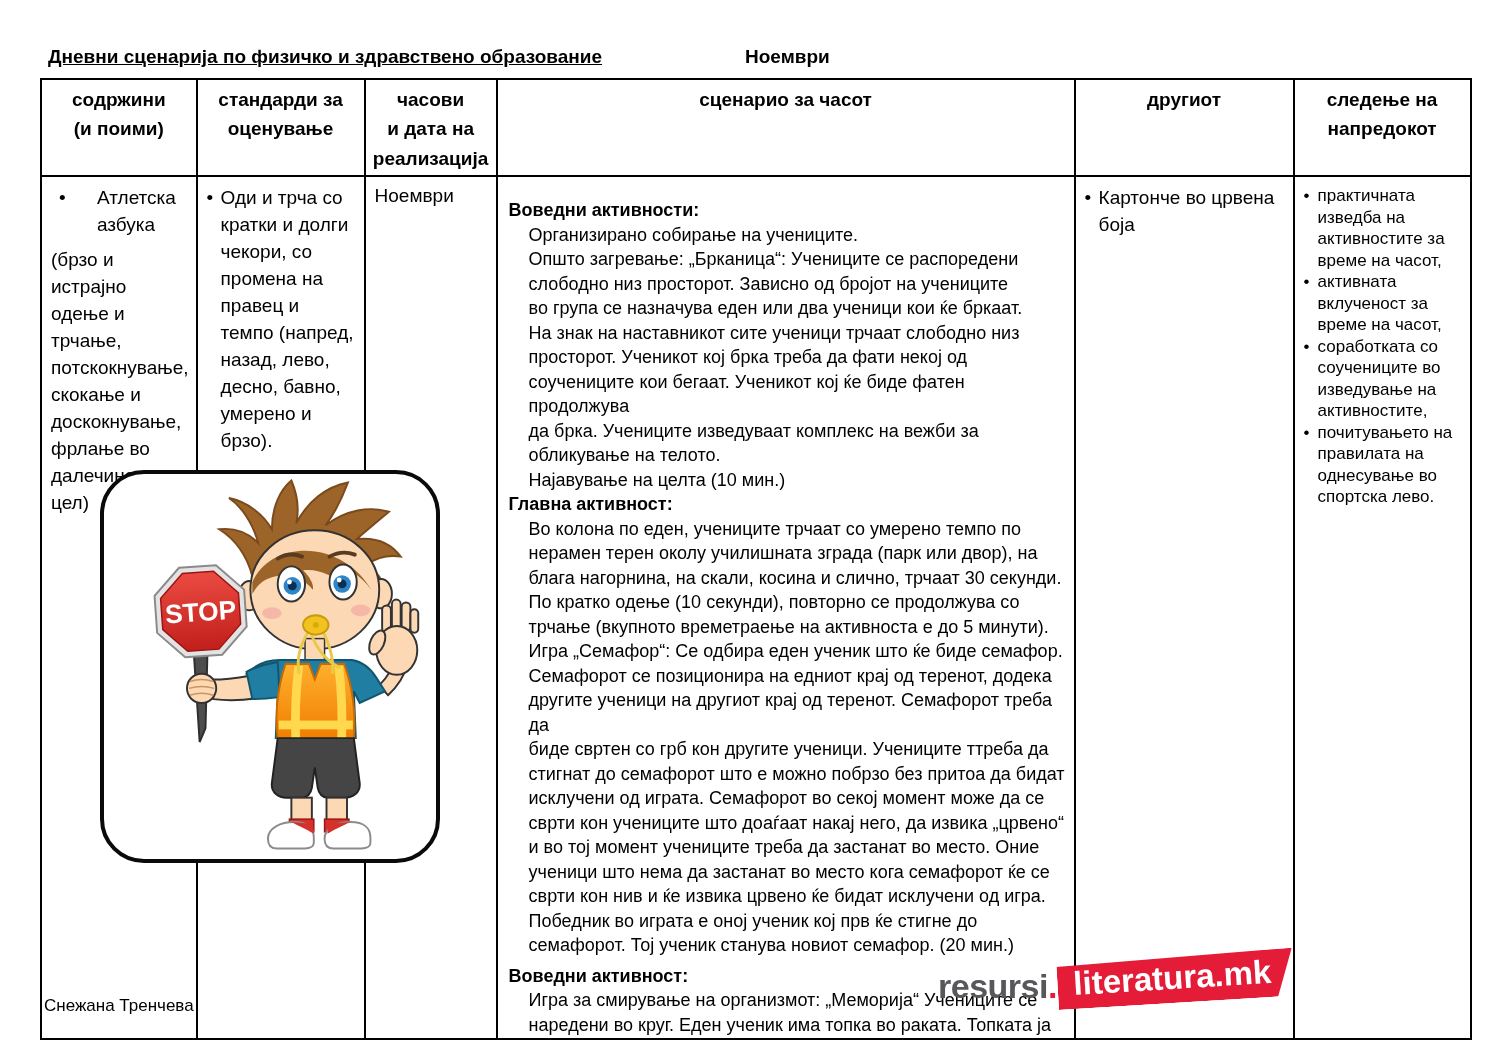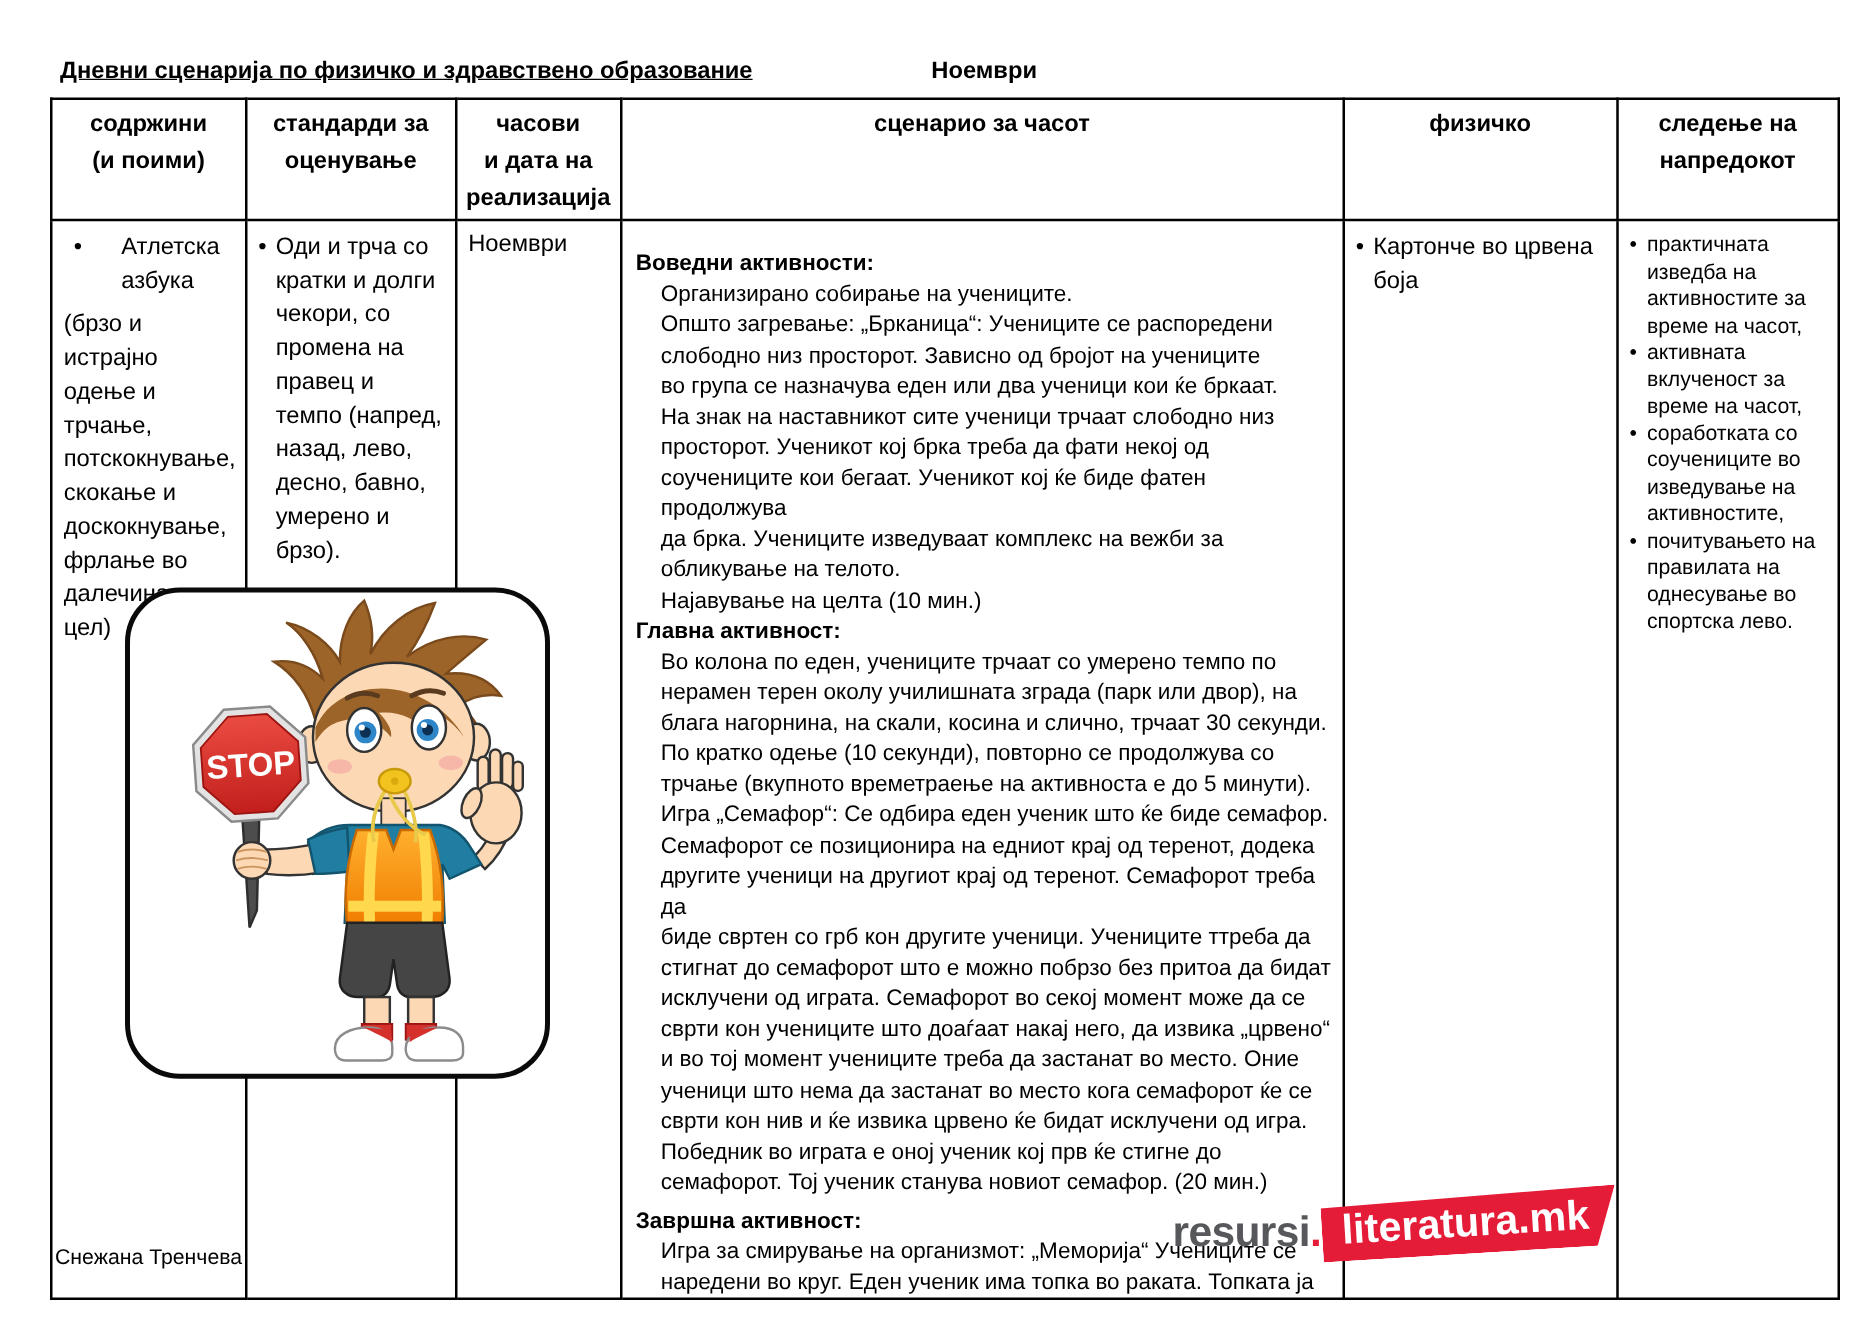--- a/index.html
+++ b/index.html
@@ -81,21 +81,21 @@
   <tbody>
       <tr>
     <th>содржини
 (и поими)</th>
     <th>стандарди за
 оценување</th>
     <th>часови
 и дата на
 реализација</th>
     <th>сценарио за часот</th>
-    <th>физичко</th>
+    <th>другиот</th>
     <th>следење на
 напредокот</th>
   </tr>
   <tr>
 
     <td>
       <div class="c1 cell-pad">
         <div class="li1">
           <span class="b">•</span>
           <span>Атлетска азбука</span>
@@ -143,21 +143,21 @@
 другите ученици на другиот крај од теренот. Семафорот треба да
 биде свртен со грб кон другите ученици. Учениците ттреба да
 стигнат до семафорот што е можно побрзо без притоа да бидат
 исклучени од играта. Семафорот во секој момент може да се
 сврти кон учениците што доаѓаат накај него, да извика „црвено“
 и во тој момент учениците треба да застанат во место. Оние
 ученици што нема да застанат во место кога семафорот ќе се
 сврти кон нив и ќе извика црвено ќе бидат исклучени од игра.
 Победник во играта е оној ученик кој прв ќе стигне до
 семафорот. Тој ученик станува новиот семафор. (20 мин.)</div>
-        <div class="sec-h sec-gap">Завршна активност:</div>
+        <div class="sec-h sec-gap">Воведни активност:</div>
         <div class="sec-b">Игра за смирување на организмот: „Меморија“ Учениците се
 наредени во круг. Еден ученик има топка во раката. Топката ја</div>
       </div>
     </td>
 
     <td>
       <div class="c5 cell-pad">
         <div class="hang">
           <span class="b">•</span>
           <span>Картонче во црвена боја</span>

